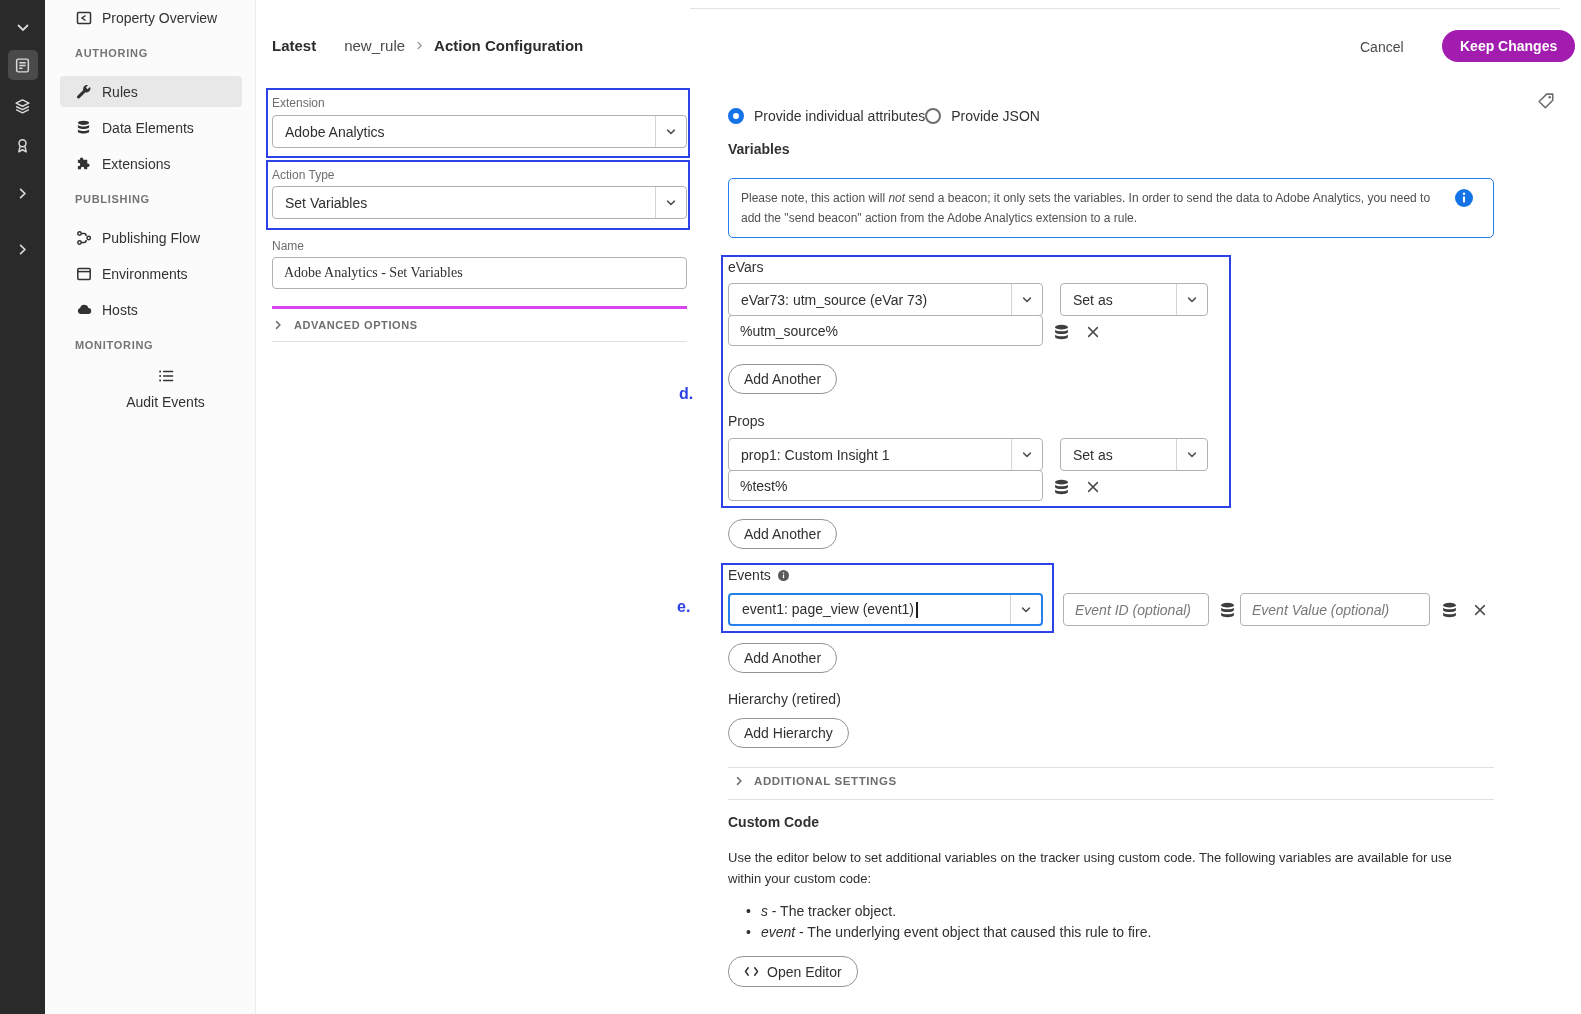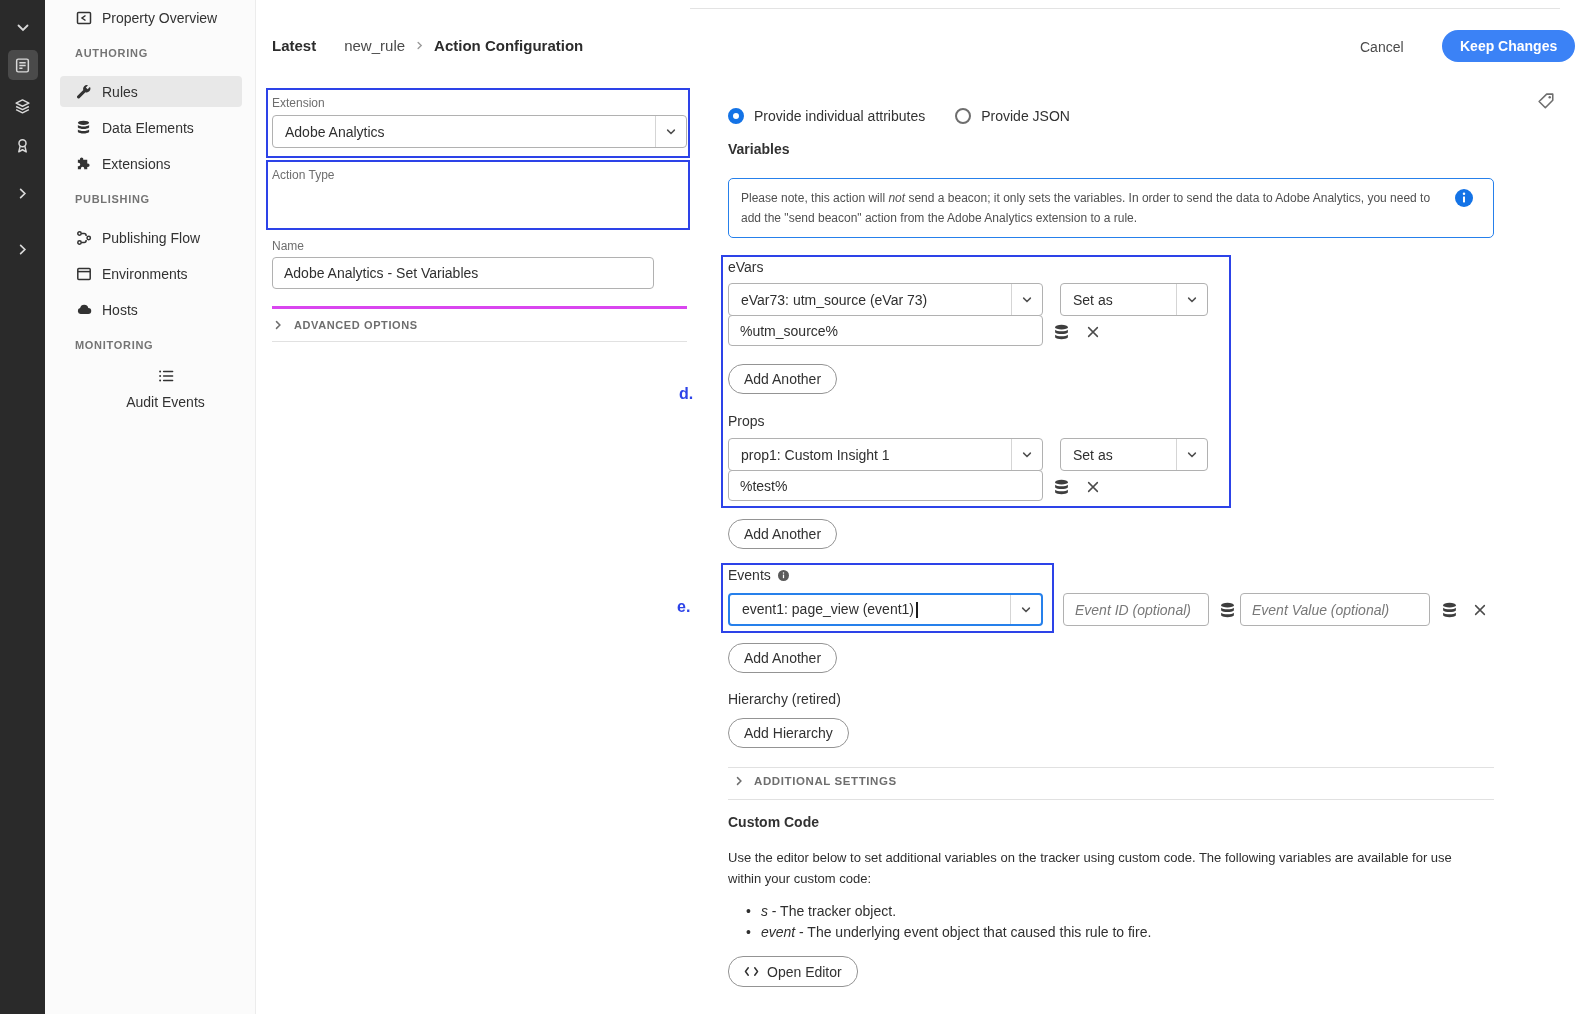--- a/index.html
+++ b/index.html
@@ -40,21 +40,21 @@
 
   
   .topline { position:absolute; left:690px; top:8px; width:870px; height:1px; background:#e3e3e3; }
   .crumb { position:absolute; left:272px; top:37px; display:flex; align-items:center; font-size:15px; }
   .crumb .ver { font-weight:700; margin-right:28px; color:#2c2c2c; }
   .crumb .rule { color:#4b4b4b; margin-right:9px; }
   .crumb .sep { color:#9a9a9a; margin-right:9px; display:flex; align-items:center; }
   .crumb .page { font-weight:700; color:#2c2c2c; }
   #cancel-btn { position:absolute; left:1360px; top:39px; font-size:14px; color:#4b4b4b; cursor:pointer; background:none; border:none; font-family:inherit; }
   #keep-btn { position:absolute; left:1442px; top:30px; height:32px; padding:0 18px; border:none; border-radius:16px;
-              background:#3b82f6; color:#fff; font-size:14px; font-weight:700; font-family:inherit; cursor:pointer; }
+              background:#a21caf; color:#fff; font-size:14px; font-weight:700; font-family:inherit; cursor:pointer; }
   #doc-tag { position:absolute; left:1536px; top:91px; width:20px; height:20px; color:#6e6e6e; cursor:pointer;
              display:flex; align-items:center; justify-content:center; }
 
   
   .ann-box { position:absolute; border:2px solid #2d43e8; pointer-events:none; z-index:3; }
   #ext-box { left:266px; top:88px; width:424px; height:70px; }
   #at-box { left:266px; top:160px; width:424px; height:70px; }
   #evars-box { left:721px; top:255px; width:510px; height:253px; }
   #events-box { left:721px; top:563px; width:333px; height:70px; }
   .ann-letter { position:absolute; color:#2d43e8; font-weight:700; font-size:16px; z-index:3; }
@@ -80,27 +80,27 @@
           cursor:pointer; font-family:inherit; white-space:nowrap; }
   .icon-btn { position:absolute; width:20px; height:20px; display:flex; align-items:center; justify-content:center;
               color:#3e3e3e; cursor:pointer; background:none; border:none; }
 
   
   #ext-label { left:272px; top:96px; }
   #ext-picker { left:272px; top:115px; width:415px; }
   #at-label { left:272px; top:168px; }
   #at-picker { left:272px; top:186px; width:415px; }
   #name-label { left:272px; top:239px; }
-  #name-input { left:272px; top:257px; width:382px; height:32px; }
+  #name-input { left:272px; top:257px; width:415px; height:32px;font-family:Liberation Serif, serif; }
   #adv-row { position:absolute; left:272px; top:306px; width:415px; height:36px; border-top:3px solid #d946ef;
              border-bottom:1px solid #e1e1e1; display:flex; align-items:center; gap:10px; color:#6e6e6e;
              font-size:11px; font-weight:700; letter-spacing:.6px; cursor:pointer; }
 
   
-  #radio-row { position:absolute; left:728px; top:108px; display:flex; align-items:flex-end; gap:30px; font-size:14px; }
+  #radio-row { position:absolute; left:728px; top:108px; display:flex; align-items:flex-end; font-size:14px; }
   .radio { display:flex; align-items:center; gap:10px; cursor:pointer; }
   .rdot { width:16px; height:16px; border-radius:50%; background:#fff; flex:0 0 16px; }
   .rdot.on { border:5px solid #1473e6; }
   .rdot.off { border:2px solid #6e6e6e; }
   #variables-title { position:absolute; left:728px; top:141px; font-size:14px; font-weight:700; }
   #notice { position:absolute; left:728px; top:178px; width:766px; min-height:59px; border:1px solid #2680eb;
             border-radius:5px; padding:9px 58px 9px 12px; font-size:12px; color:#505050; line-height:20px; }
   #notice-info { position:absolute; right:20px; top:10px; width:18px; height:18px; }
   .section-title { position:absolute; font-size:14px; color:#323232; }
   #evars-title { left:728px; top:259px; }
@@ -305,20 +305,28 @@
   <div class="picker" id="ext-picker">
     <span class="ptext">Adobe Analytics</span>
     <span class="pchev">
       <svg width="12" height="12" viewBox="0 0 16 16" fill="none" stroke="currentColor" stroke-width="2" stroke-linecap="round">
           <path d="M3.5 5.5L8 10l4.5-4.5"></path>
         </svg>
     </span>
   </div>
 
   <div class="field-label" id="at-label">Action Type</div>
+  <div class="picker" id="at-picker">
+    <span class="ptext">Set Variables</span>
+    <span class="pchev">
+      <svg width="12" height="12" viewBox="0 0 16 16" fill="none" stroke="currentColor" stroke-width="2" stroke-linecap="round">
+          <path d="M3.5 5.5L8 10l4.5-4.5"></path>
+        </svg>
+    </span>
+  </div>
 
   <div class="field-label" id="name-label">Name</div>
   <input class="tinput" id="name-input" type="text" value="Adobe Analytics - Set Variables" style="">
 
   <div id="adv-row">
     <span>
       <svg width="12" height="12" viewBox="0 0 16 16" fill="none" stroke="#6e6e6e" stroke-width="2" stroke-linecap="round">
           <path d="M6 3.5L10.5 8 6 12.5"></path>
         </svg>
     </span>

